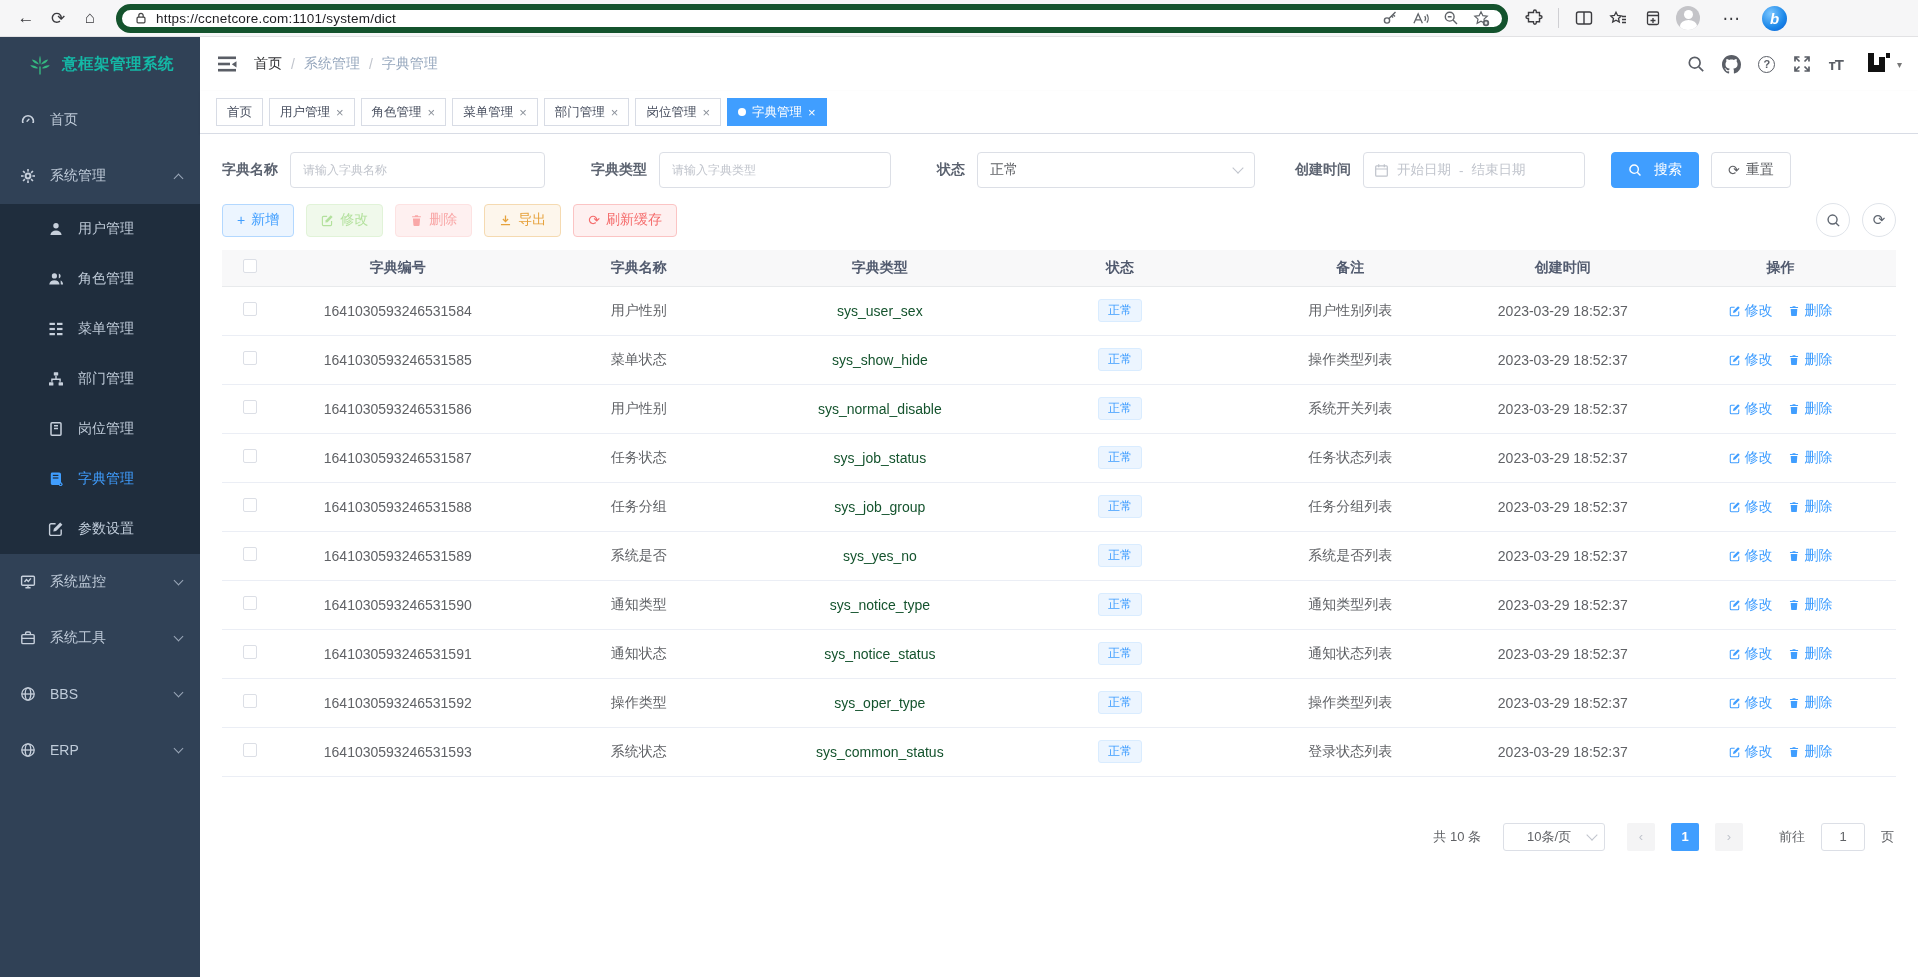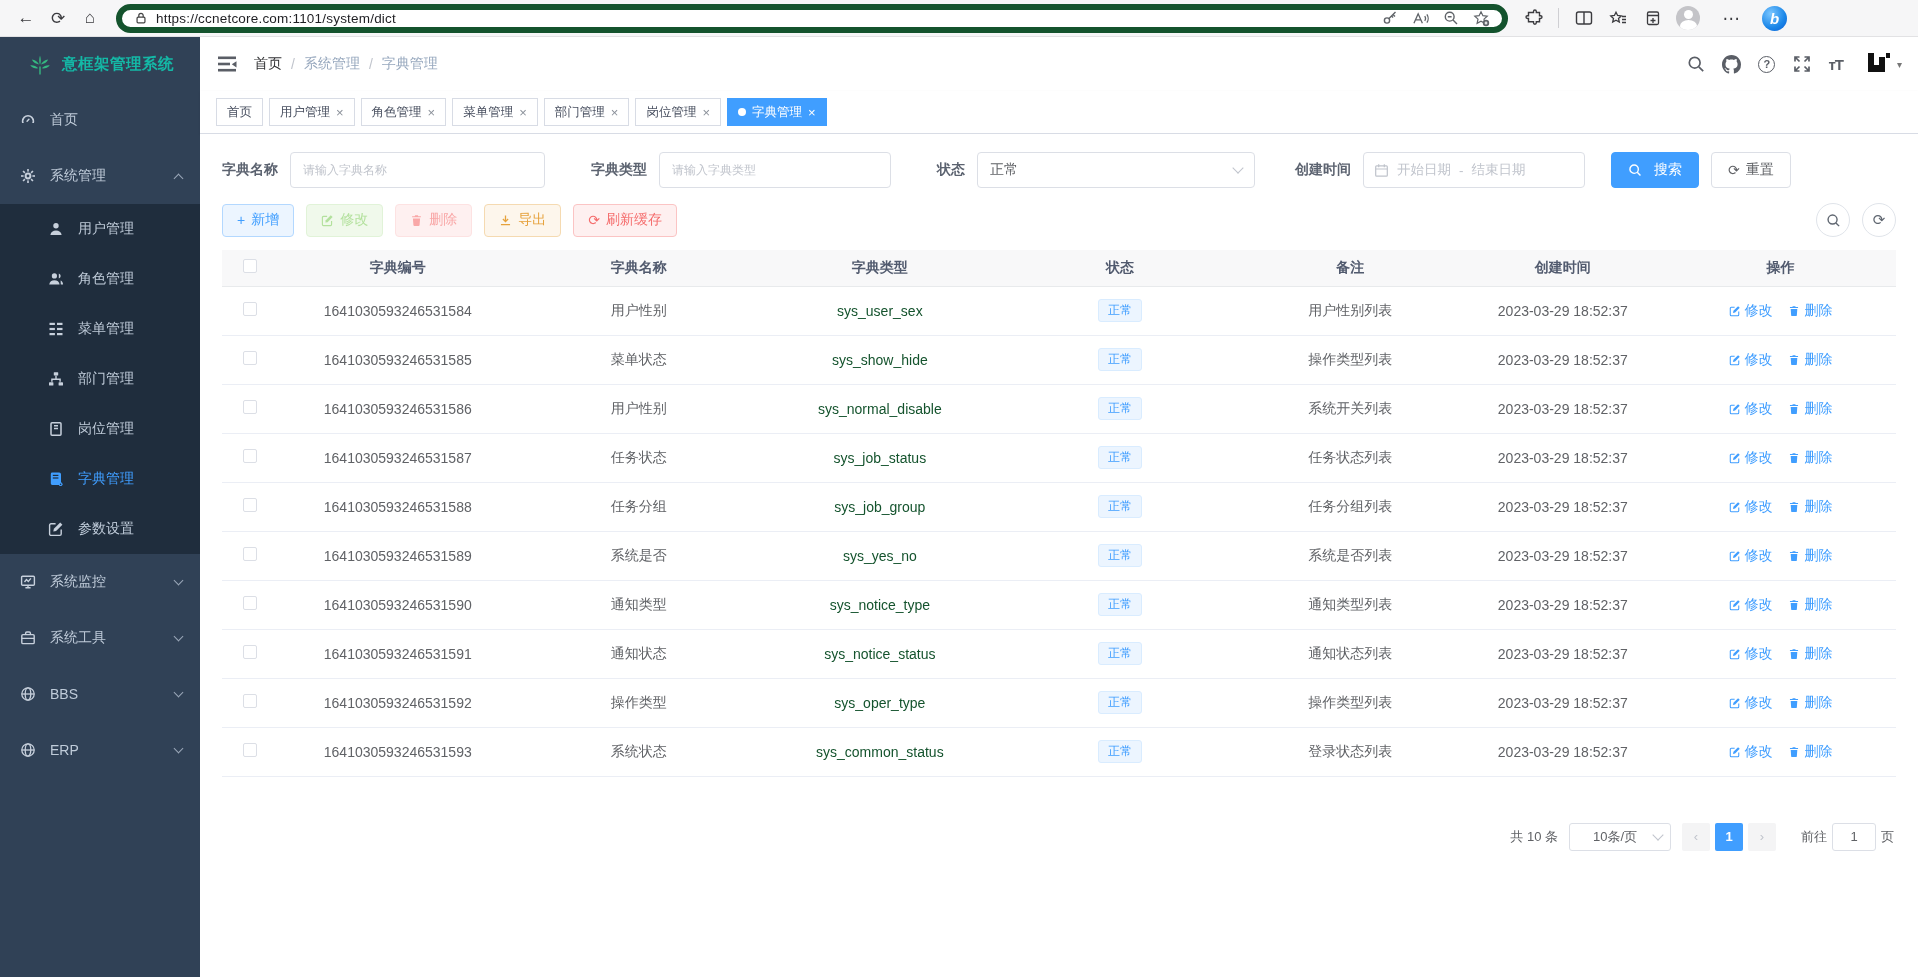--- a/index.html
+++ b/index.html
@@ -103,21 +103,21 @@
     border-bottom:1px solid #e8eaec; }
   .grid td { height:49px; text-align:center; color:#606266; border-bottom:1px solid #ebeef5; }
   .cb { width:14px; height:14px; border:1px solid #dcdfe6; border-radius:2px; background:#fff; display:inline-block; cursor:pointer; }
   .tlink { color:#14532d; cursor:pointer; }
   .badge { display:inline-block; padding:2px 9px; font-size:12px; line-height:17px; color:#409eff;
     background:#ecf5ff; border:1px solid #d9ecff; border-radius:3px; }
   .op { color:#409eff; display:inline-flex; align-items:center; gap:4px; cursor:pointer; font-size:14px; }
   .op + .op { margin-left:12px; }
 
   
-  .pager { display:flex; align-items:center; justify-content:flex-end; gap:5px; margin-top:46px;
+  .pager { display:flex; align-items:center; justify-content:flex-end; gap:16px; margin-top:46px;
     font-size:13px; color:#606266; padding-right:2px; }
   .psel { width:102px; height:28px; border:1px solid #dcdfe6; border-radius:3px; display:flex; align-items:center;
     padding:0 8px 0 12px; gap:6px; cursor:pointer; margin:0 6px; }
   .psel .val { flex:1; text-align:center; }
   .pbtn { min-width:28px; height:28px; border-radius:2px; background:#f4f4f5; color:#c0c4cc; border:none;
     display:flex; align-items:center; justify-content:center; font-size:13px; cursor:pointer; }
   .pbtn.cur { background:#409eff; color:#fff; font-weight:bold; }
   .goto-in { width:44px; height:28px; border:1px solid #dcdfe6; border-radius:3px; text-align:center;
     font-size:13px; color:#606266; outline:none; font-family:inherit; }
 

